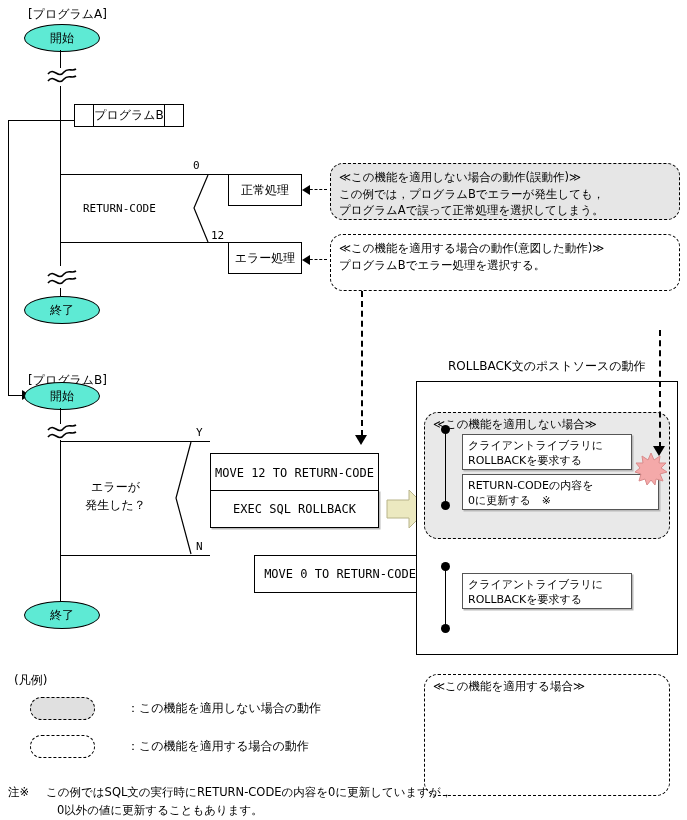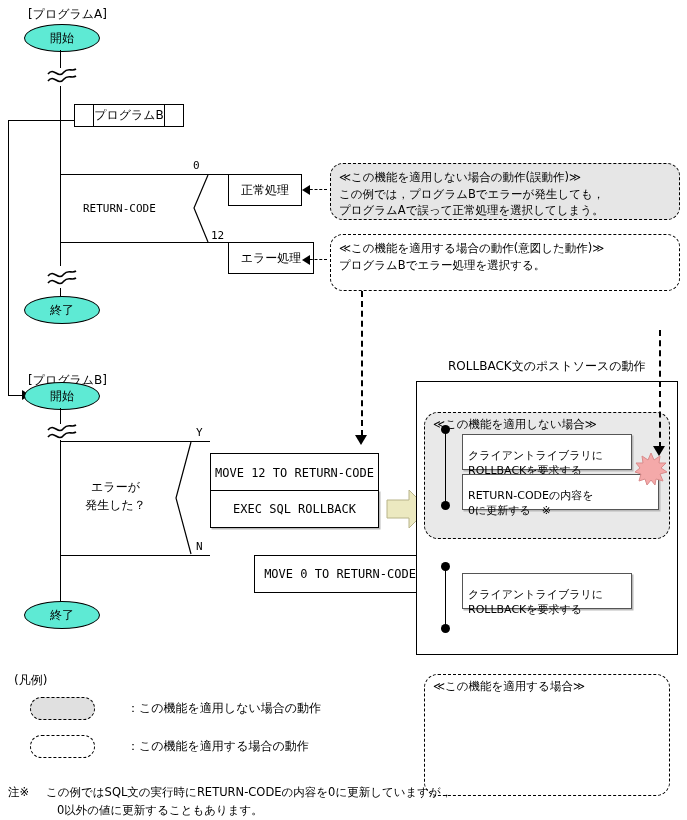--- a/index.html
+++ b/index.html
@@ -57,21 +57,21 @@
   .sub{
     border:1.6px dashed #000;border-radius:14px;box-sizing:border-box;
     position:relative;
   }
   .sub.shaded{background:#e9e9e9;}
   .sub.plain{background:#fff;}
   .sub-title{font-size:11.5px;position:absolute;left:8px;top:4px;white-space:nowrap;}
 
   .pbox{
     border:1px solid #555;background:#fff;box-sizing:border-box;
-    font-size:11px;line-height:1.35;padding:14px 5px;
+    font-size:11px;line-height:1.35;padding:4px 5px;
     box-shadow:1.5px 1.5px 0 #b9b9b9;
   }
   .node{
     width:9px;height:9px;border-radius:50%;background:#000;position:absolute;
   }
 
   
   .dash-v{
     width:0;border-left:2px dashed #000;position:absolute;
   }
@@ -133,21 +133,21 @@
 <div class="abs txt mono" style="left:83px;top:201px;">RETURN-CODE</div>
 
 <svg class="abs" style="left:182px;top:174px;" width="28" height="70">
   <path d="M26,1 L12,34 L26,68" stroke="#000" stroke-width="1.2" fill="none"></path>
 </svg>
 
 <div class="abs txt mono" style="left:193px;top:158px;">0</div>
 <div class="abs txt mono" style="left:180px;top:228px;margin-left:31px;">12</div>
 
 <div class="abs box jp" style="left:228px;top:174px;width:74px;height:32px;">正常処理</div>
-<div class="abs box jp" style="left:228px;top:242px;width:86px;height:32px;">エラー処理</div>
+<div class="abs box jp" style="left:228px;top:242px;width:74px;height:32px;">エラー処理</div>
 
 <svg class="abs" style="left:46px;top:264px;" width="32" height="26">
   <path d="M2,12 C8,4 12,18 18,10 C22,5 26,10 30,7" stroke="#000" stroke-width="1.6" fill="none"></path>
   <path d="M2,19 C8,11 12,25 18,17 C22,12 26,17 30,14" stroke="#000" stroke-width="1.6" fill="none"></path>
 </svg>
 <div class="abs vline" style="left:60px;top:288px;height:10px;"></div>
 <div class="abs term jp" style="left:24px;top:296px;width:74px;height:26px;">終了</div>
 
 <div class="abs callout shaded jp" style="left:330px;top:163px;width:350px;height:57px;">
   <div>≪この機能を適用しない場合の動作(誤動作)≫</div>

